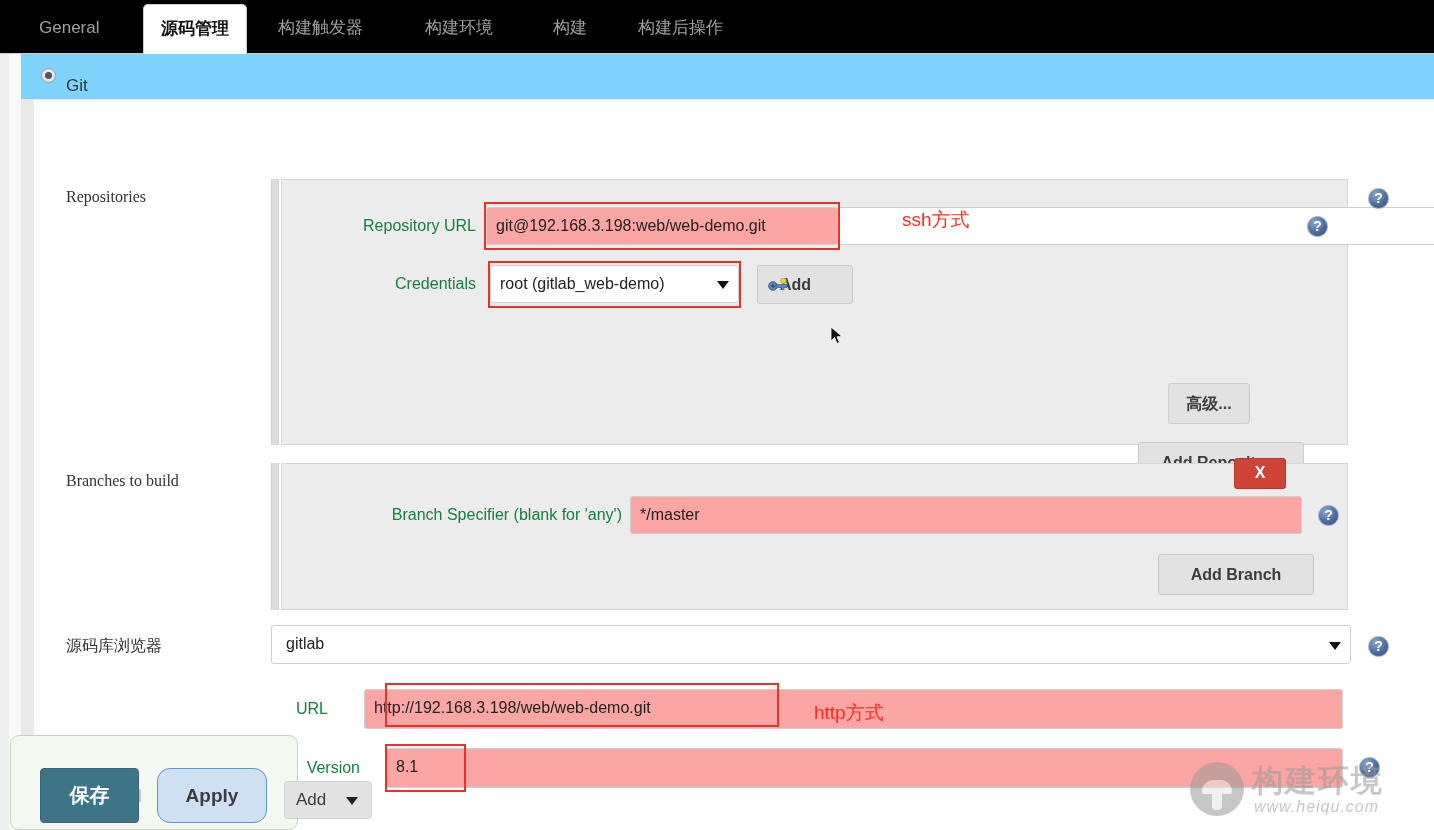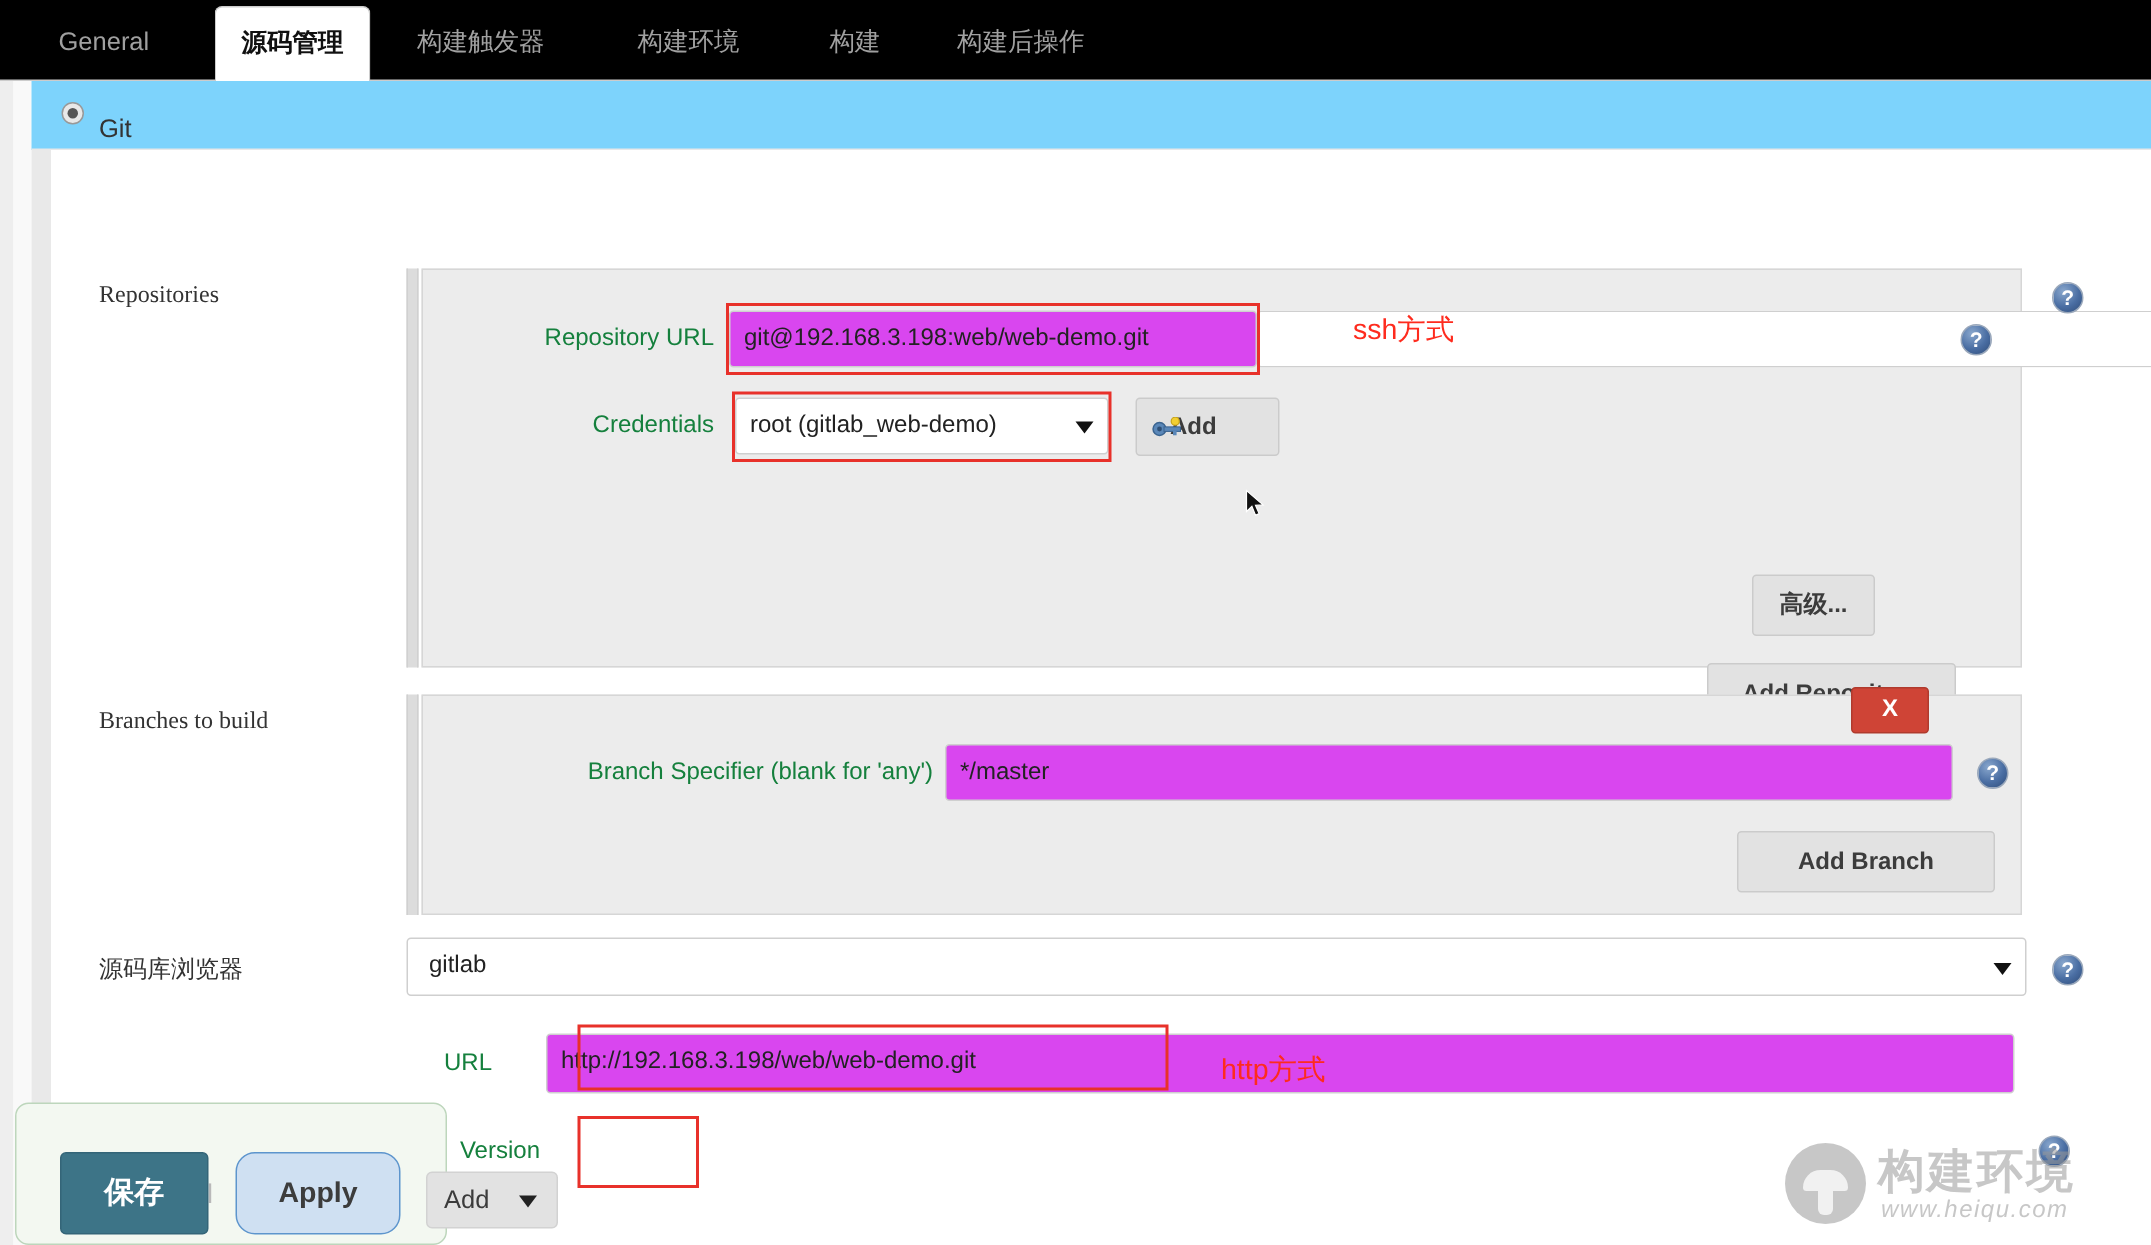--- a/index.html
+++ b/index.html
@@ -62,21 +62,21 @@
     position:absolute;background:#ececec;border:1px solid #d6d6d6;box-sizing:border-box;
   }
   .panel-grip{
     position:absolute;width:8px;background:#dcdcdc;border-left:1px solid #d0d0d0;
     border-right:1px solid #d0d0d0;box-sizing:border-box;
   }
 
   .fld-label{position:absolute;font-size:16px;color:#15803d;text-align:right;white-space:nowrap;}
 
   .textbox{
-    position:absolute;background:#d946ef;border:1px solid #cfcfcf;border-radius:3px;
+    position:absolute;background:#fca5a5;border:1px solid #cfcfcf;border-radius:3px;
     box-sizing:border-box;font-size:16px;color:#222;
     padding:0 9px;line-height:36px;white-space:nowrap;overflow:hidden;
   }
   .selectbox{
     position:absolute;background:#fff;border:1px solid #cfcfcf;border-radius:3px;
     box-sizing:border-box;font-size:16px;color:#222;
     padding:0 9px;line-height:36px;white-space:nowrap;overflow:hidden;
   }
   .caret{
     position:absolute;right:9px;top:50%;margin-top:-3px;
@@ -224,37 +224,38 @@
     </div>
     <div class="help" style="left:1334px;top:88px;">?</div>
 
     <div class="row-label" style="left:32px;top:372px;">Branches to build</div>
 
     <div class="panel-grip" style="left:237px;top:363px;height:147px;"></div>
     <div class="panel" style="left:247px;top:363px;width:1067px;height:147px;">
       <div class="fld-label" style="left:44px;top:42px;width:296px;">Branch Specifier (blank for 'any')</div>
       <div class="textbox" style="left:348px;top:32px;width:672px;height:38px;">*/master</div>
       <div class="help" style="left:1036px;top:41px;">?</div>
-      <div class="btn" style="left:876px;top:90px;width:172px;height:41px;line-height:39px;">Add Branch</div>
+      <div class="btn" style="left:876px;top:90px;width:156px;height:41px;line-height:39px;">Add Branch</div>
     </div>
     <div id="xbtn" style="left:1200px;top:358px;width:52px;height:31px;">X</div>
 
     <div class="row-label" style="left:32px;top:536px;">源码库浏览器</div>
     <div class="selectbox" style="left:237px;top:525px;width:1080px;height:39px;padding-left:14px;">
       <span>gitlab</span>
       <span class="caret"></span>
     </div>
     <div class="help" style="left:1334px;top:536px;">?</div>
 
     <div class="fld-label" style="left:244px;top:600px;width:50px;">URL</div>
     <div class="textbox" style="left:330px;top:589px;width:979px;height:40px;">http://192.168.3.198/web/web-demo.git</div>
     <div class="redbox" style="left:351px;top:583px;width:394px;height:44px;"></div>
     <div class="redtext" style="left:780px;top:600px;">http方式</div>
 
     <div class="fld-label" style="left:244px;top:659px;width:82px;">Version</div>
+    <div class="textbox" style="left:352px;top:648px;width:957px;height:40px;">8.1</div>
     <div class="redbox" style="left:351px;top:644px;width:81px;height:48px;"></div>
     <div class="help" style="left:1325px;top:657px;">?</div>
 
   </div>
 </div>
 
 <div id="savebar"></div>
 <div id="ghost-al">al</div>
 <div id="btn-save">保存</div>
 <div id="btn-apply">Apply</div>

